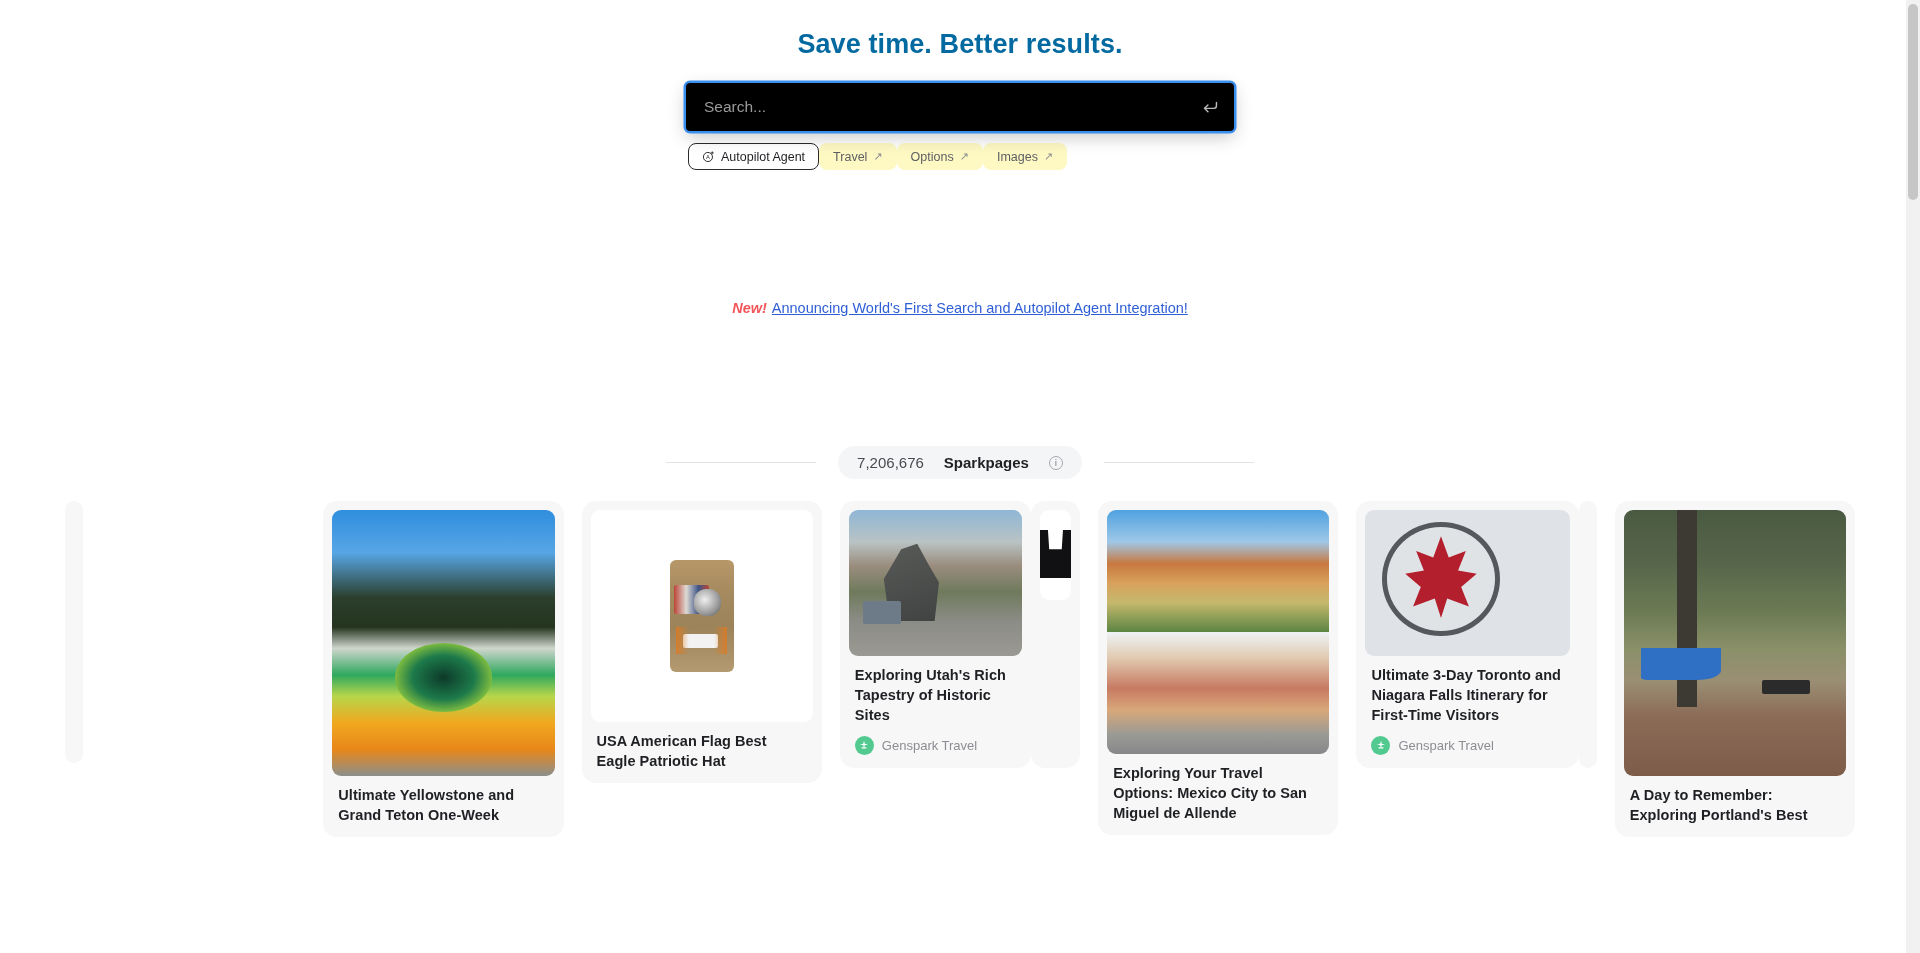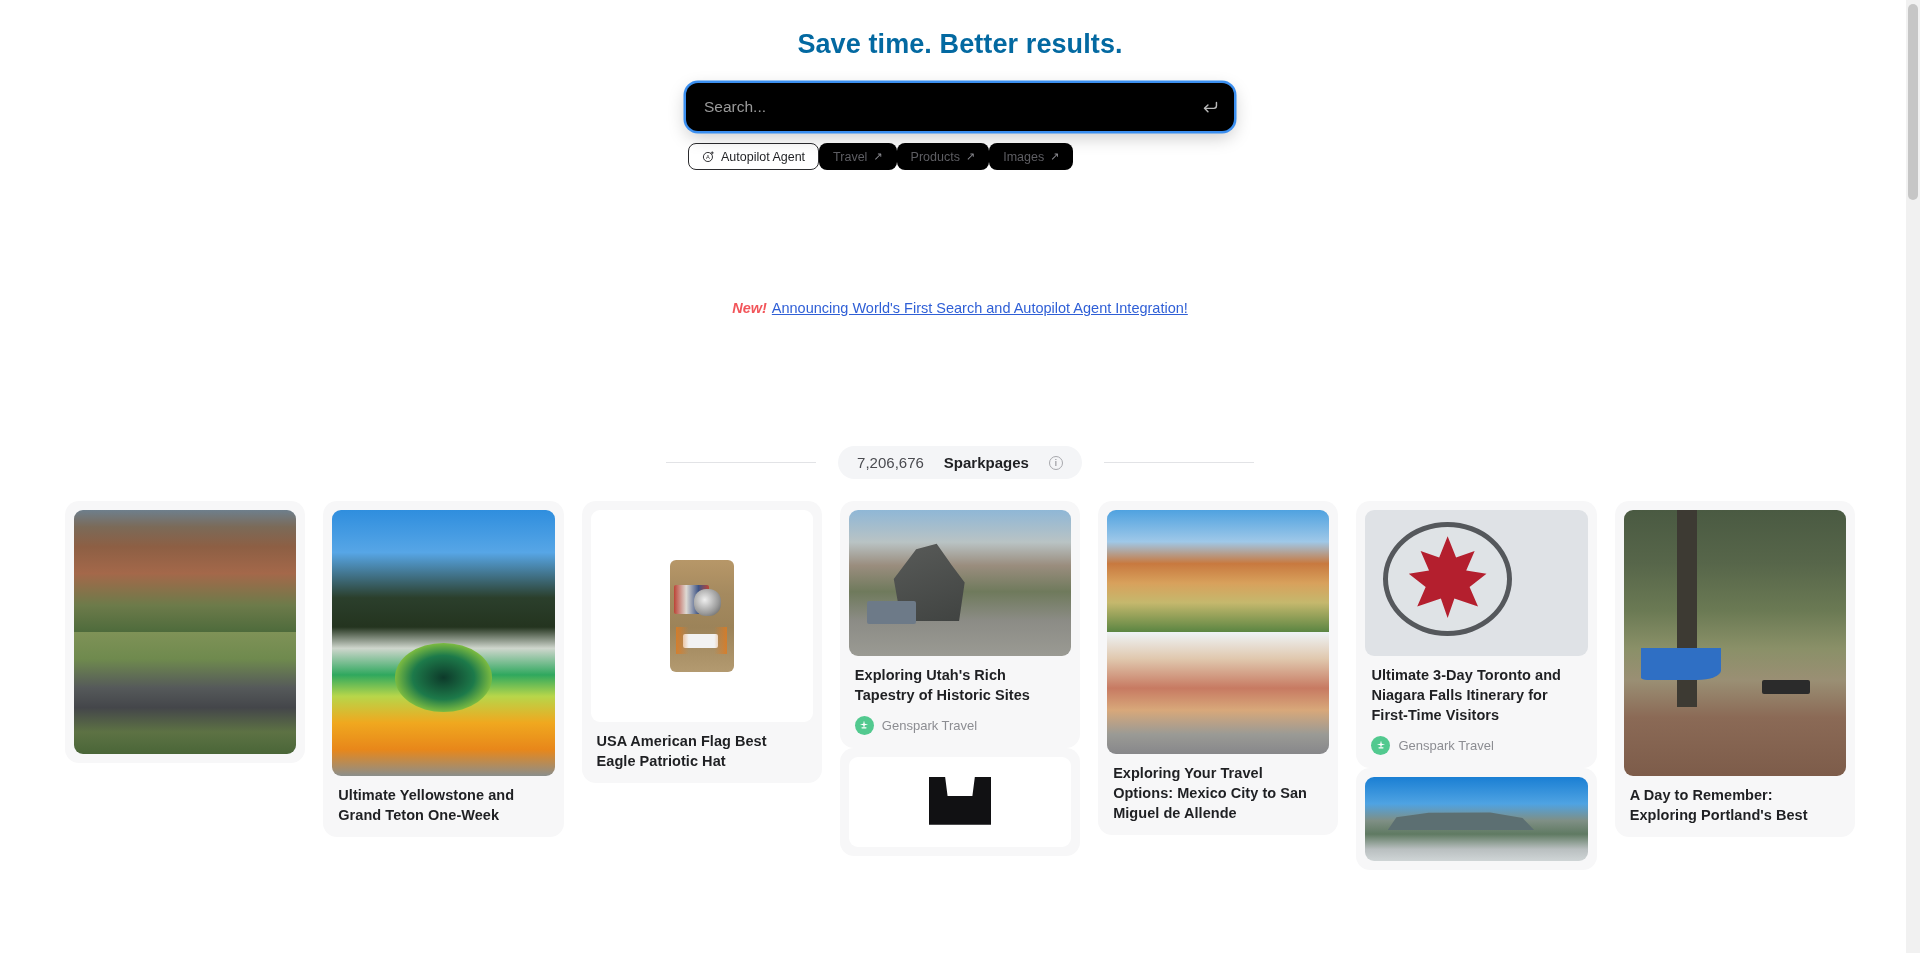--- a/index.html
+++ b/index.html
@@ -28,21 +28,21 @@
   .search-wrap {
     display: flex;
     justify-content: center;
     margin-top: 23px;
   }
   .search-bar {
     position: relative;
     width: 548px;
     height: 48px;
     background: #000000;
-    border-radius: 12px;
+    border-radius: 4px;
     box-shadow: 0 0 0 2.5px #3b8ff0, 0 6px 18px rgba(0,0,0,.22);
     display: flex;
     align-items: center;
   }
   .search-input {
     flex: 1;
     background: transparent;
     border: 0;
     outline: none;
     color: #f2f2f2;
@@ -71,21 +71,21 @@
   }
   .chip {
     display: inline-flex;
     align-items: center;
     gap: 6px;
     height: 27px;
     padding: 0 13px;
     border-radius: 8px;
     font-size: 12.5px;
     color: #5e5e63;
-    background: #000000;
+    background: #fef9c3;
     border: 1px solid transparent;
     cursor: pointer;
     white-space: nowrap;
   }
   .chip.active {
     background: #ffffff;
     border: 1px solid #2b2b2e;
     color: #1f2023;
     font-weight: 500;
   }
@@ -146,21 +146,21 @@
     font-weight: 700;
   }
 
   
   .grid {
     display: flex;
     gap: 18px;
     padding: 22px 65px 0;
     align-items: flex-start;
   }
-  .col { flex: 1 1 0; min-width: 0; display: flex; flex-direction: column; }
+  .col { flex: 1 1 0; min-width: 0; display: flex; flex-direction: row; }
 
   .card {
     background: #f7f7f8;
     border-radius: 14px;
     padding: 9px;
     overflow: hidden;
   }
   .card-media {
     width: 100%;
     border-radius: 9px;
@@ -251,21 +251,21 @@
           <path d="M12.6 2.2 L12.6 4.8 M11.3 3.5 L13.9 3.5" stroke-width="1.1" stroke-linecap="round"></path>
         </svg>
       </span>
       <span>Autopilot Agent</span>
     </div>
     <div class="chip">
       <span>Travel</span>
       <span class="arrow">↗</span>
     </div>
     <div class="chip">
-      <span>Products</span>
+      <span>Options</span>
       <span class="arrow">↗</span>
     </div>
     <div class="chip">
       <span>Images</span>
       <span class="arrow">↗</span>
     </div>
   </div>
 
   <div class="announce">
     <span class="new-tag">New!</span><a href="#">Announcing World's First Search and Autopilot Agent Integration!</a>

